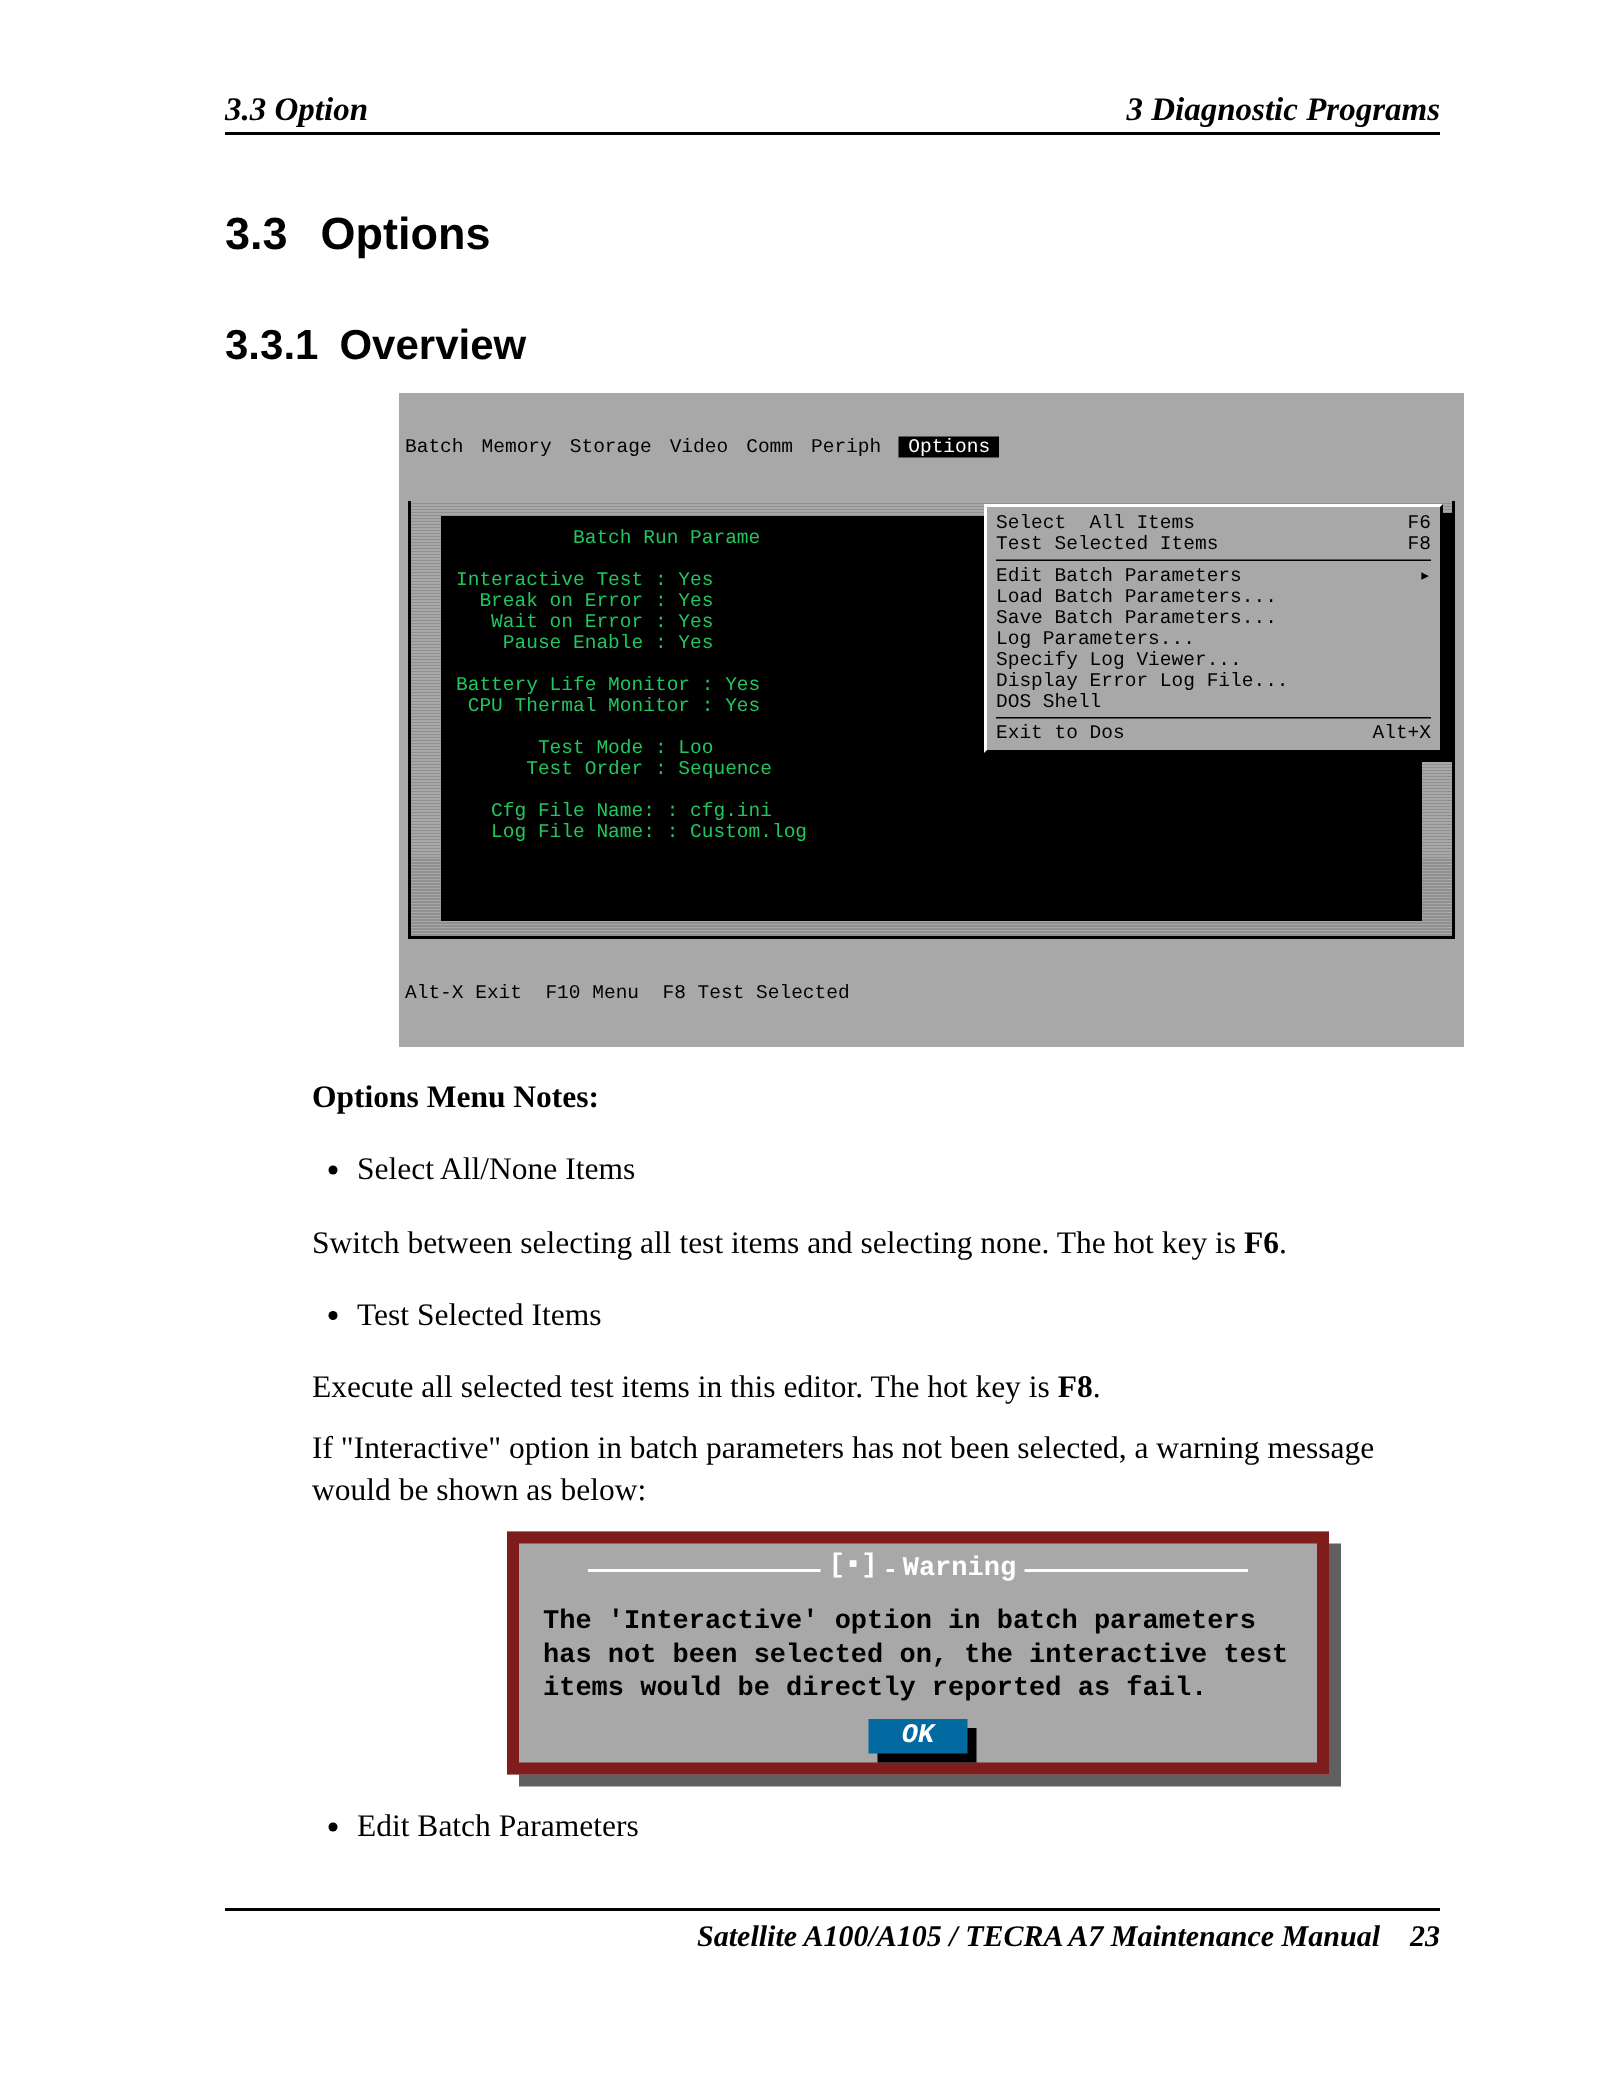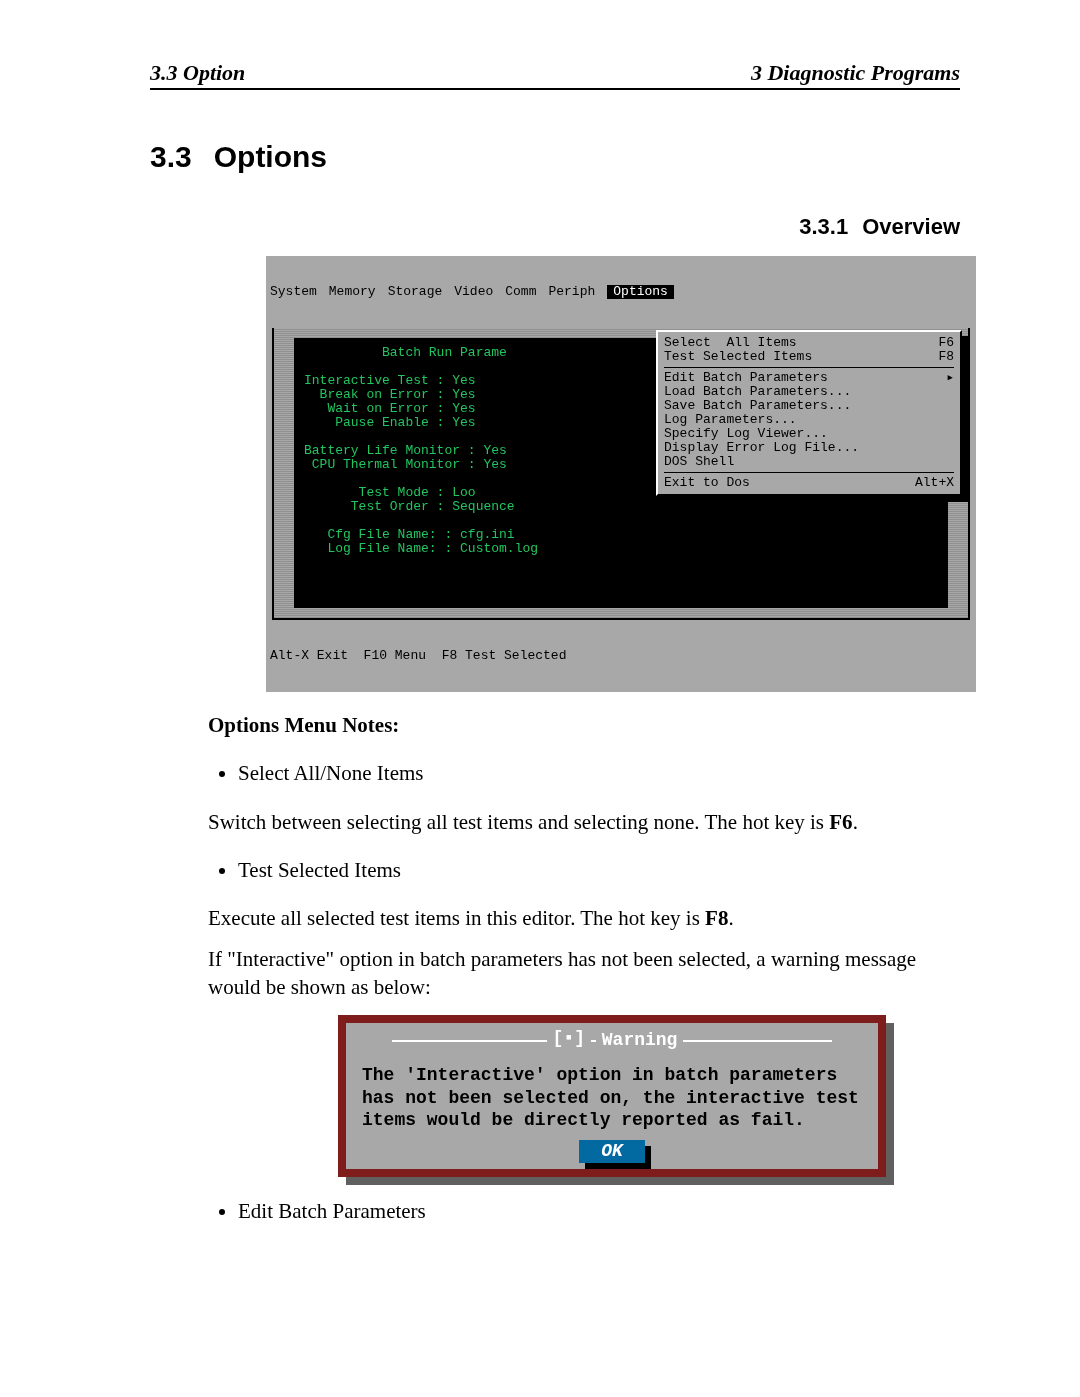--- a/index.html
+++ b/index.html
@@ -24,23 +24,22 @@
   h1.sec {
     font-family: Arial, Helvetica, sans-serif;
     font-weight: bold;
     font-size: 30px;
     margin: 50px 0 30px 0;
   }
   h1.sec .num { margin-right: 22px; }
   h2.sub {
     font-family: Arial, Helvetica, sans-serif;
     font-weight: bold;
-    font-size: 22px;
+    font-size: 28px;
     margin: 40px 0 14px 0;
-    text-align: right;
   }
   h2.sub .num { margin-right: 14px; }
   .body-text {
     margin-left: 58px;
     font-size: 21px;
     line-height: 1.3;
   }
   .body-text p { margin: 8px 0 14px 0; }
   .body-text .bold { font-weight: bold; }
   ul.notes { list-style: disc; padding-left: 30px; }
@@ -196,21 +195,21 @@
     <span class="num">3.3</span><span>Options</span>
   </h1>
 
   <h2 class="sub">
     <span class="num">3.3.1</span><span>Overview</span>
   </h2>
 
   <div class="body-text">
 
     <div class="dos1">
-      <div class="menubar" id="dos-menubar"><span>System</span><span>Memory</span><span>Storage</span><span>Video</span><span>Comm</span><span>Periph</span><span class="sel">Options</span></div>
+      <div class="menubar" id="dos-menubar"><span>Batch</span><span>Memory</span><span>Storage</span><span>Video</span><span>Comm</span><span>Periph</span><span class="sel">Options</span></div>
       <div class="stage">
         <div class="blackbox" id="dos-panel">          Batch Run Parame
 
 Interactive Test : Yes
   Break on Error : Yes
    Wait on Error : Yes
     Pause Enable : Yes
 
 Battery Life Monitor : Yes
  CPU Thermal Monitor : Yes
@@ -252,14 +251,18 @@
       <div class="dlg-ok">
         <span>OK</span>
       </div>
     </div>
 
     <ul class="notes">
       <li>Edit Batch Parameters</li>
     </ul>
   </div>
 
+  <div class="footer-rule">
+    <span class="ital">Satellite A100/A105 / TECRA A7 Maintenance Manual</span>&nbsp;&nbsp;&nbsp;
+    <span class="ital">23</span>
+  </div>
 
 </div>
 
 </body></html>

